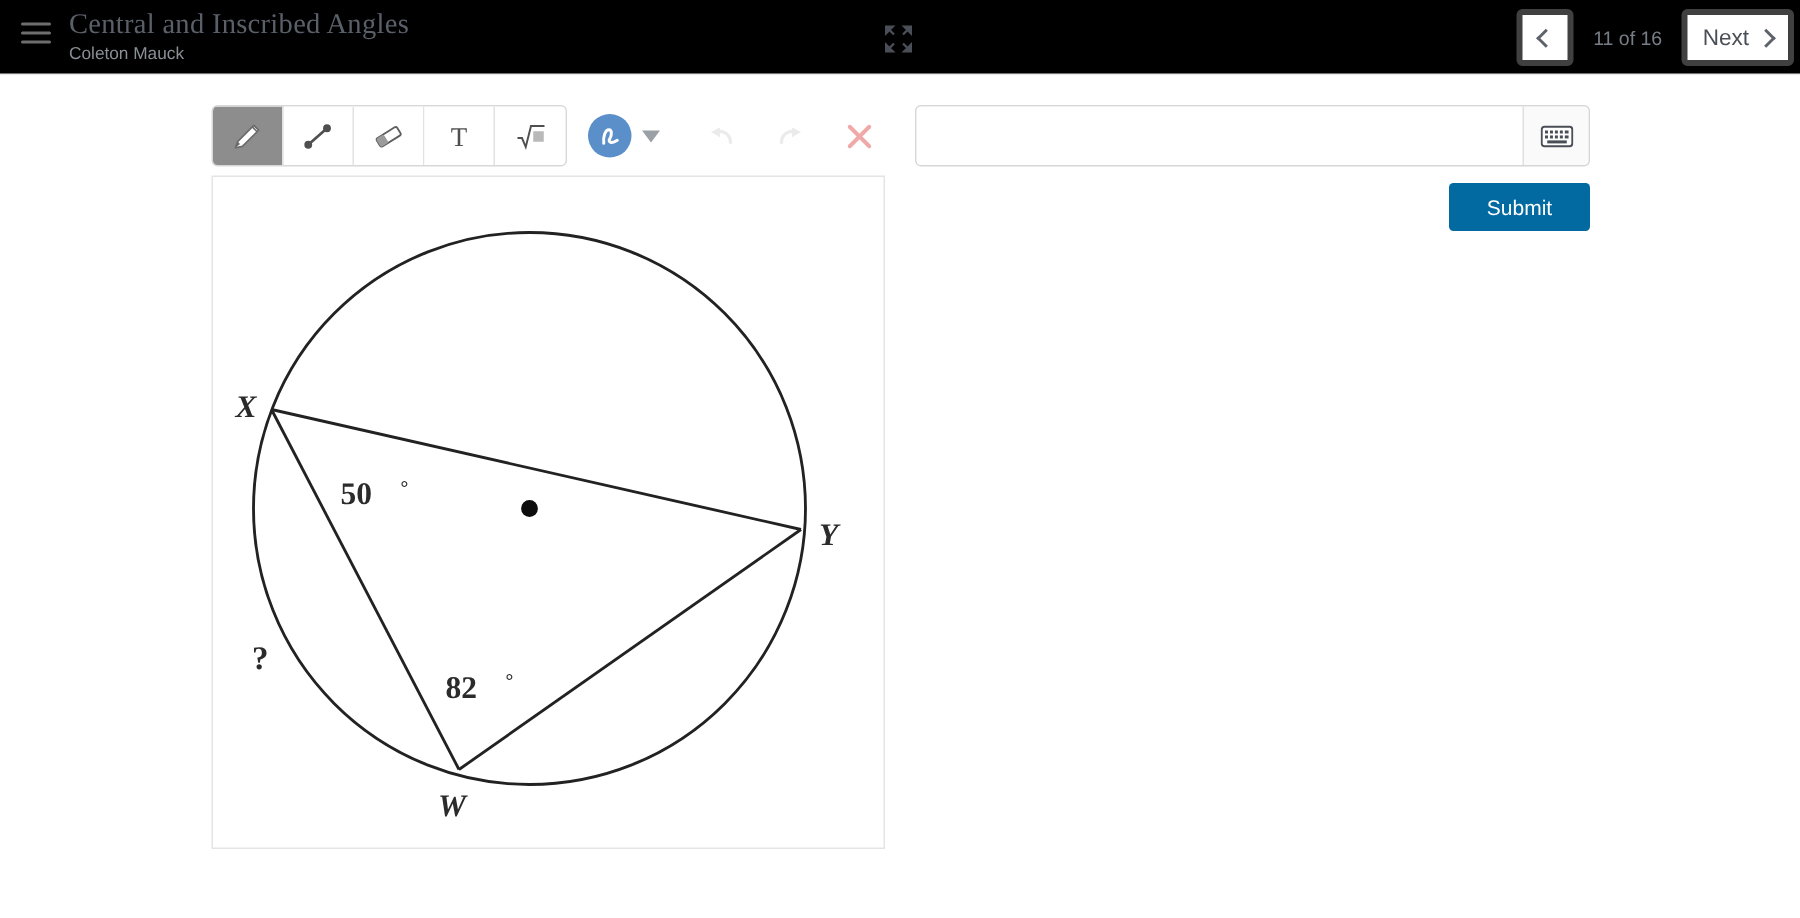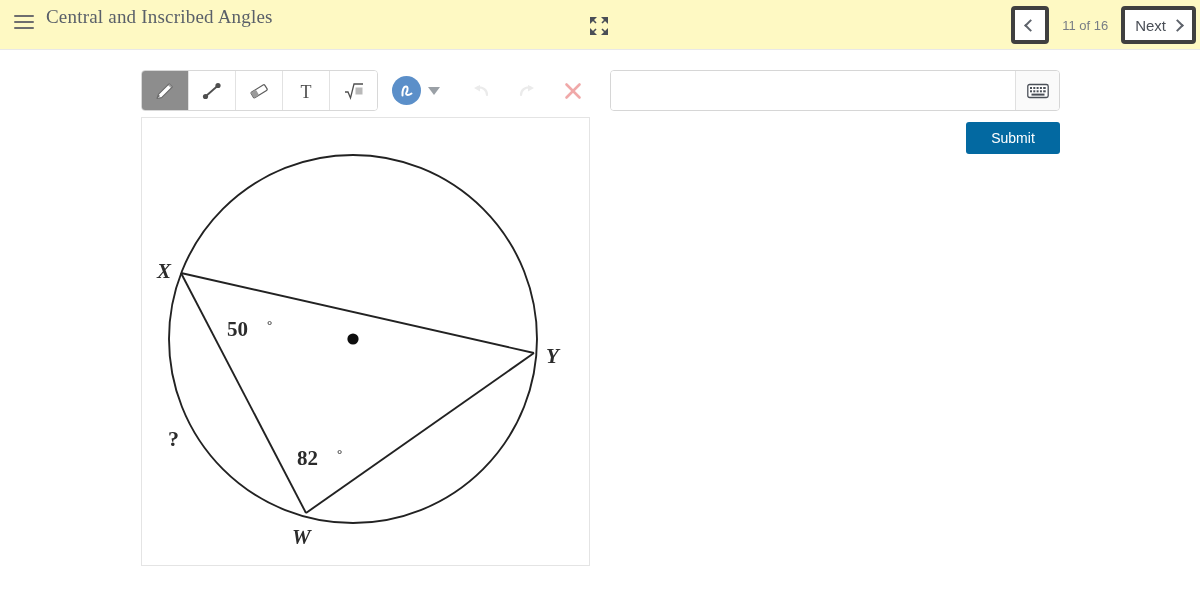--- a/index.html
+++ b/index.html
@@ -9,21 +9,21 @@
     width: 1200px; height: 612px;
     background: #ffffff;
     font-family: "Liberation Sans", sans-serif;
     overflow: hidden;
   }
 
   
   .header {
     position: absolute; left: 0; top: 0;
     width: 1200px; height: 50px;
-    background: #fef9c3;
+    background: #000000;
     border-bottom: 1px solid #e8e8e8;
   }
   .hamburger {
     position: absolute; left: 14px; top: 15px;
     width: 20px; height: 20px;
     cursor: pointer;
   }
   .hamburger span {
     display: block; width: 20px; height: 2px;
     background: #6e6e6e; border-radius: 1px;
@@ -168,20 +168,21 @@
 <div class="header">
 
   <div class="hamburger">
     <span></span>
     <span></span>
     <span></span>
   </div>
 
   <div class="title-block">
     <div class="page-title">Central and Inscribed Angles</div>
+    <div class="student-name">Coleton Mauck</div>
   </div>
 
   <div class="fullscreen-btn">
     <svg width="20" height="20" viewBox="0 0 20 20">
       <g fill="#4a4f57">
         <polygon points="1,1 8,1 1,8"></polygon>
         <polygon points="19,1 12,1 19,8"></polygon>
         <polygon points="1,19 8,19 1,12"></polygon>
         <polygon points="19,19 12,19 19,12"></polygon>
       </g>

